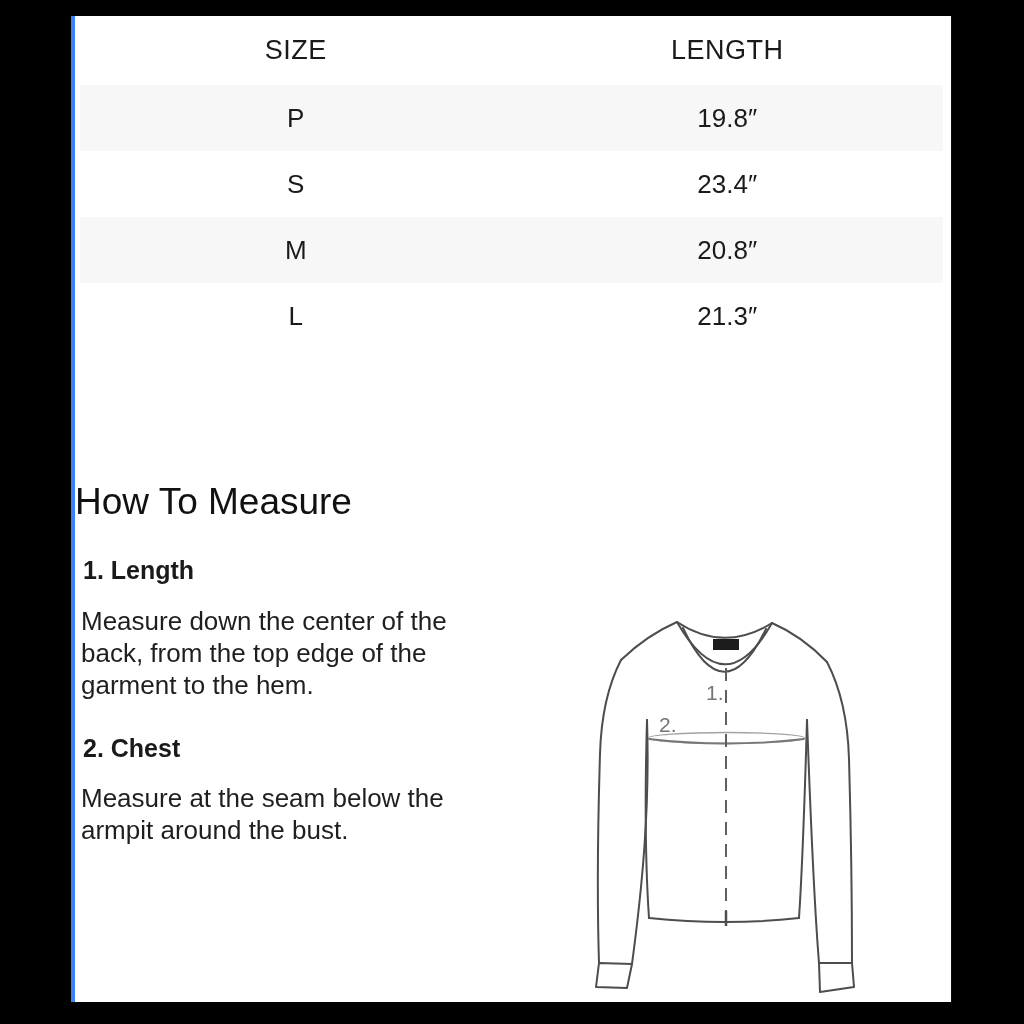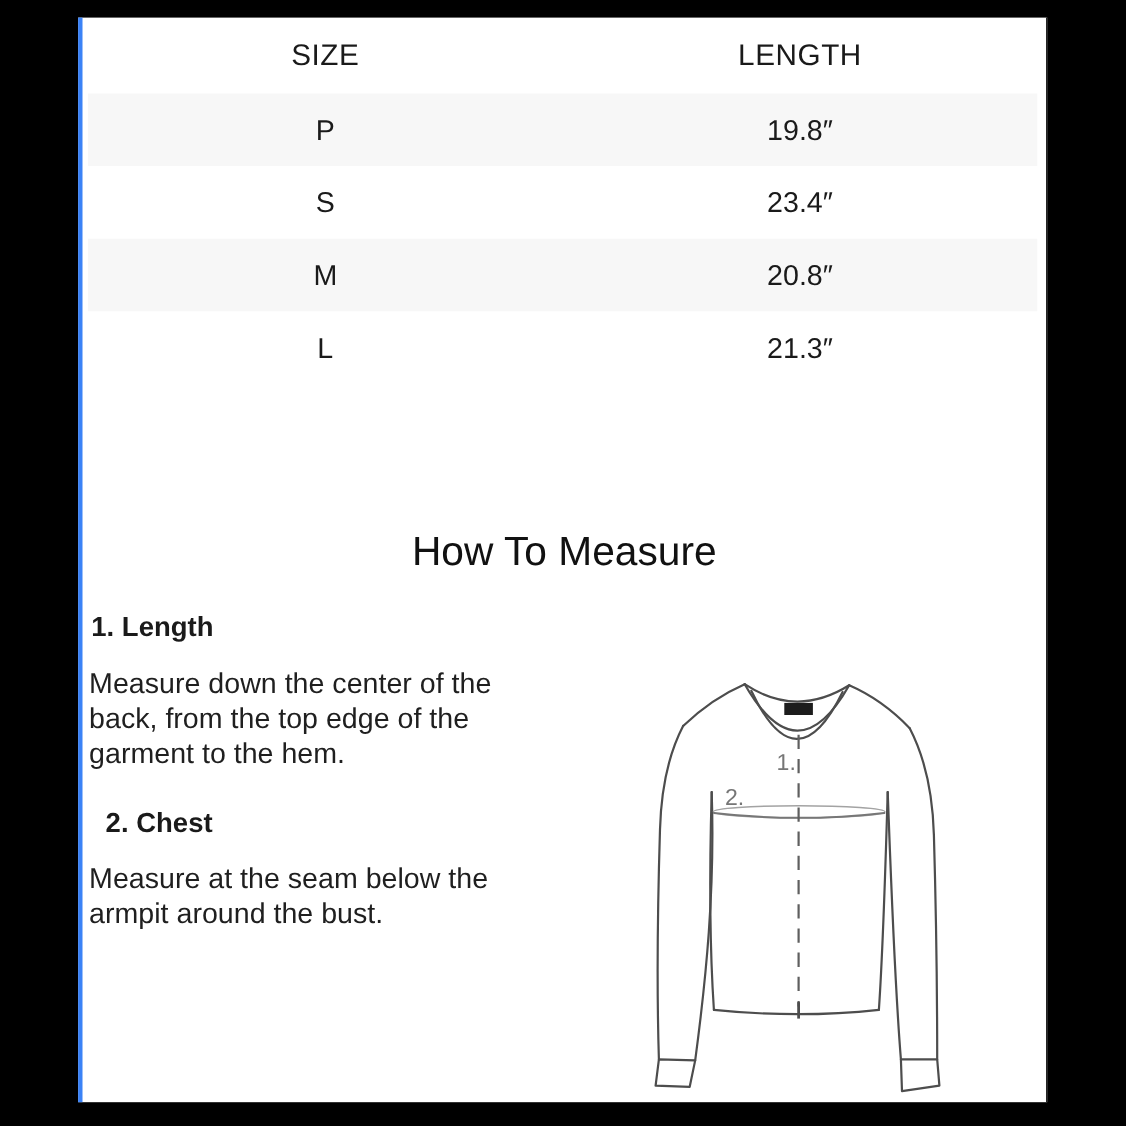--- a/index.html
+++ b/index.html
@@ -50,21 +50,20 @@
   }
   .td{
     font-size:26px;
     font-weight:400;
   }
   
   .htm-title{
     position:absolute;
     left:0; right:0;
     top:464px;
-    text-align:center;
     font-size:37px;
     line-height:44px;
     font-weight:500;
     color:#111;
   }
   .sec-heading{
     position:absolute;
     left:8px;
     font-size:25px;
     line-height:32px;
@@ -76,21 +75,21 @@
     left:6px;
     width:420px;
     font-size:26px;
     line-height:32px;
     font-weight:400;
     color:#1f1f1f;
     white-space:pre-line;
   }
   #sec1-heading{ top:538px; }
   #sec1-body{ top:589px; }
-  #sec2-heading{ top:716px;margin-left:13px; }
+  #sec2-heading{ top:716px; }
   #sec2-body{ top:766px; }
   
   .diagram{
     position:absolute;
     left:492px; top:573px;
     width:400px; height:412px;
   }
   .diagram svg{ display:block; }
   .garment{ fill:none; stroke:#4d4d4d; stroke-width:2; stroke-linecap:round; stroke-linejoin:round; }
   .chest-ellipse{ fill:none; stroke:#a3a3a3; stroke-width:1.3; }

